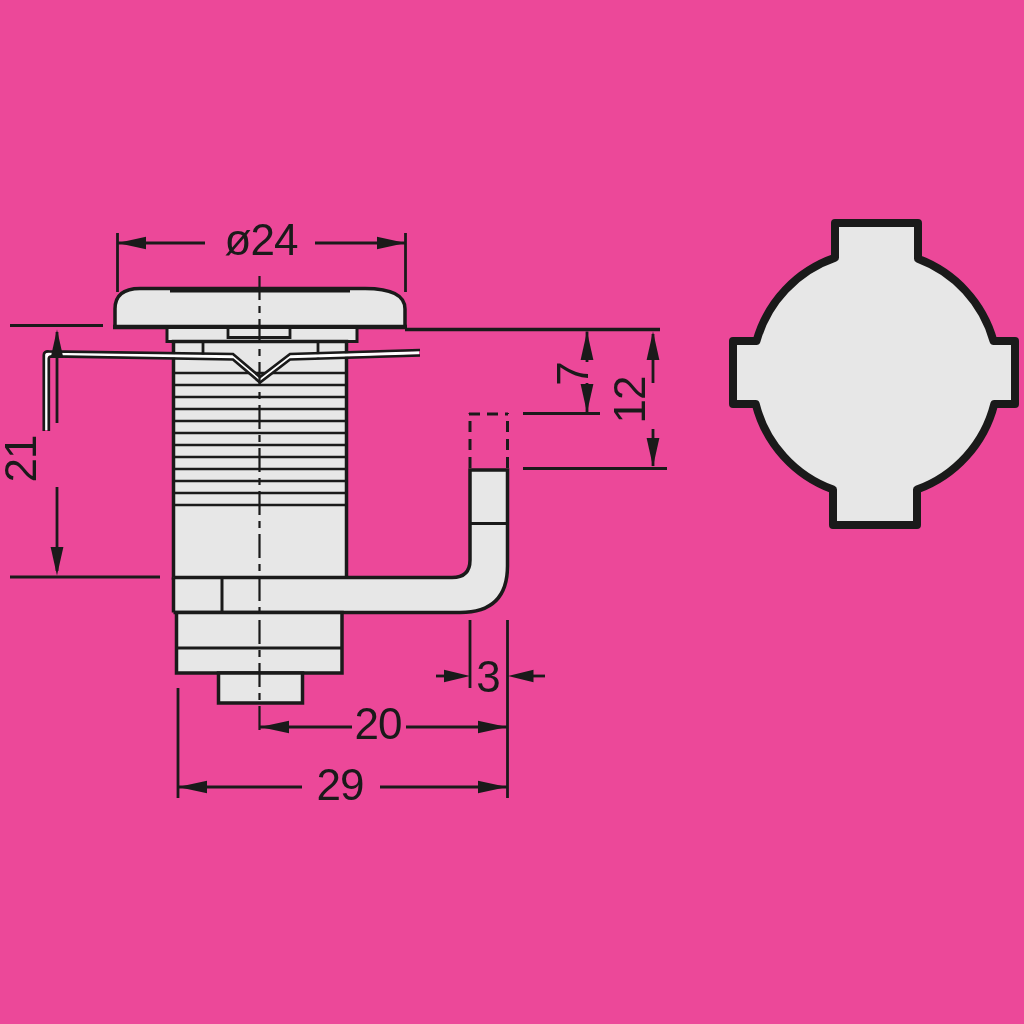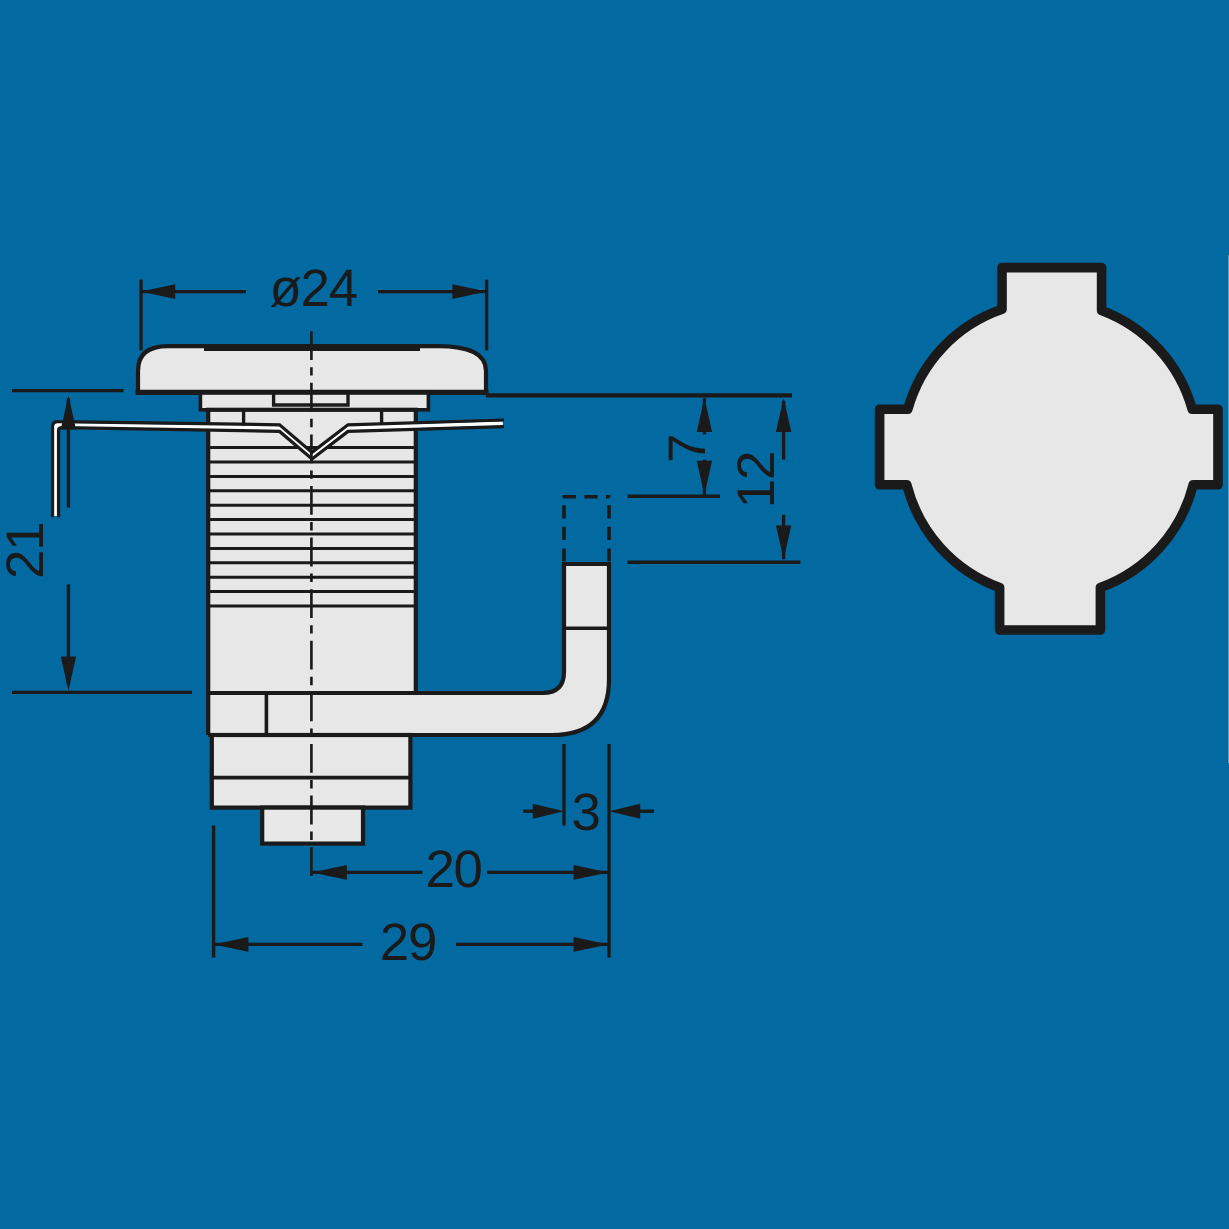--- a/index.html
+++ b/index.html
@@ -1,16 +1,16 @@
 <!DOCTYPE html>
 <html><head>
 <meta charset="utf-8">
 <style>
   html,body{margin:0;padding:0;background:#ffffff;}
-  .page{width:1024px;height:1024px;background:#0369a1;position:relative;overflow:hidden;}
+  .page{width:1024px;height:1024px;background:#ec4899;position:relative;overflow:hidden;}
   svg{display:block;}
   text{font-family:"Liberation Sans","DejaVu Sans",sans-serif;font-size:44px;fill:#1a1a1a;letter-spacing:-1px;}
 </style>
 </head>
 <body>
 
 <div class="page">
 <svg width="1024" height="1024" viewBox="0 0 1024 1024">
 
   <g stroke-linecap="butt">

